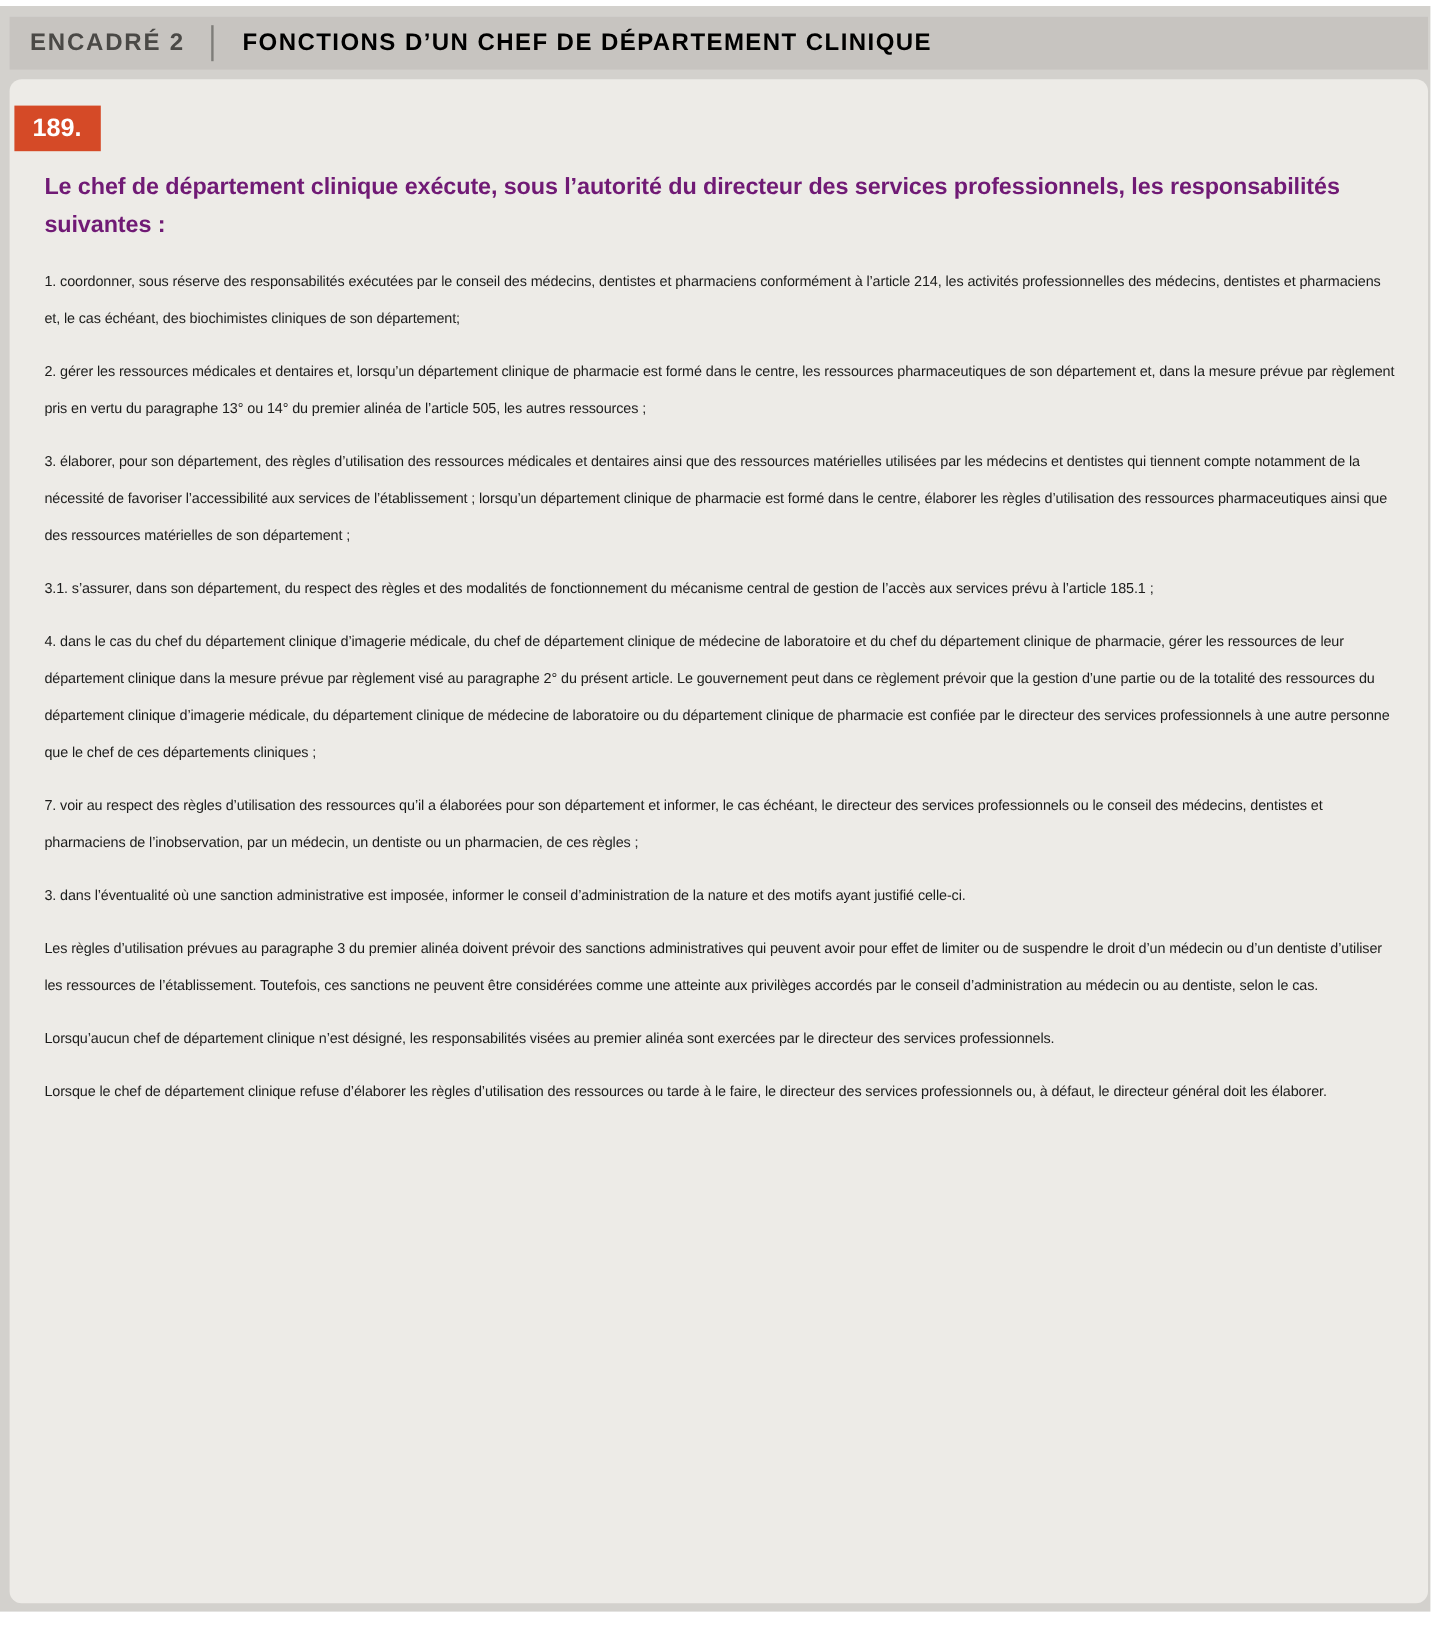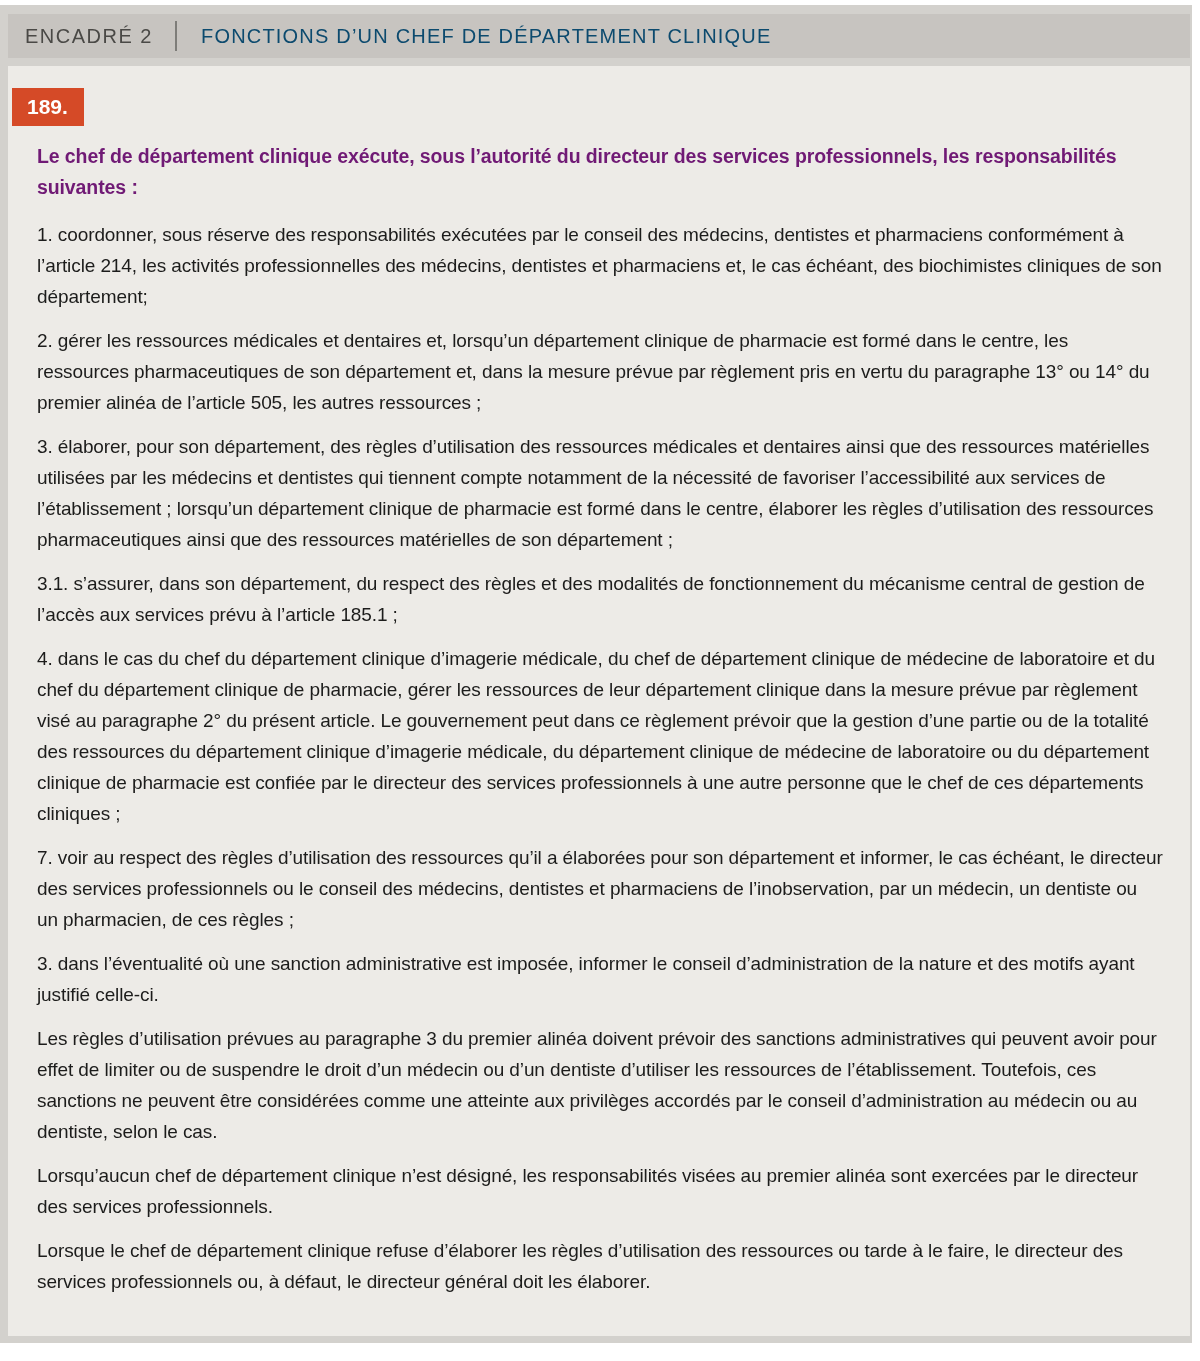--- a/index.html
+++ b/index.html
@@ -18,67 +18,68 @@
     height: 1338px;
   }
   .encadre-header {
     height: 44px;
     background: #c7c4c0;
     display: flex;
     align-items: center;
   }
   .kicker {
     color: #4a4946;
-    font-weight: normal;
+    font-weight: bold;
     font-size: 20px;
     letter-spacing: 1.5px;
     margin-left: 17px;
     white-space: nowrap;
   }
   .header-divider {
     width: 2px;
     height: 30px;
     background: #7e7d79;
     margin: 0 24px 0 22px;
     flex: 0 0 auto;
   }
   .bar-title {
-    color: #0c4a6e;
-    font-weight: normal;
+    color: #000000;
+    font-weight: bold;
     font-size: 20px;
     letter-spacing: 1.2px;
     white-space: nowrap;
   }
   .content {
     background: #edebe7;
     height: 1270px;
     margin-top: 8px;
     padding: 22px 27px 0 29px;
     color: #1c1c1b;
+    border-radius: 10px;
   }
   .badge {
     display: inline-block;
     background: #d54a27;
     color: #ffffff;
     font-weight: bold;
     font-size: 21px;
     line-height: 1;
     padding: 8px 16px 9px 15px;
     margin-left: -25px;
   }
   .intro {
     font-weight: bold;
     font-size: 19.5px;
     line-height: 31px;
     color: #701a75;
     margin: 15px 0 16px;
     letter-spacing: -0.1px;
   }
   p.body-par {
-    font-size: 19px;
+    font-size: 12px;
     line-height: 31px;
     margin: 0 0 13px;
     letter-spacing: -0.1px;
   }
 </style>
 </head>
 <body>
 
 <div class="frame">
 

